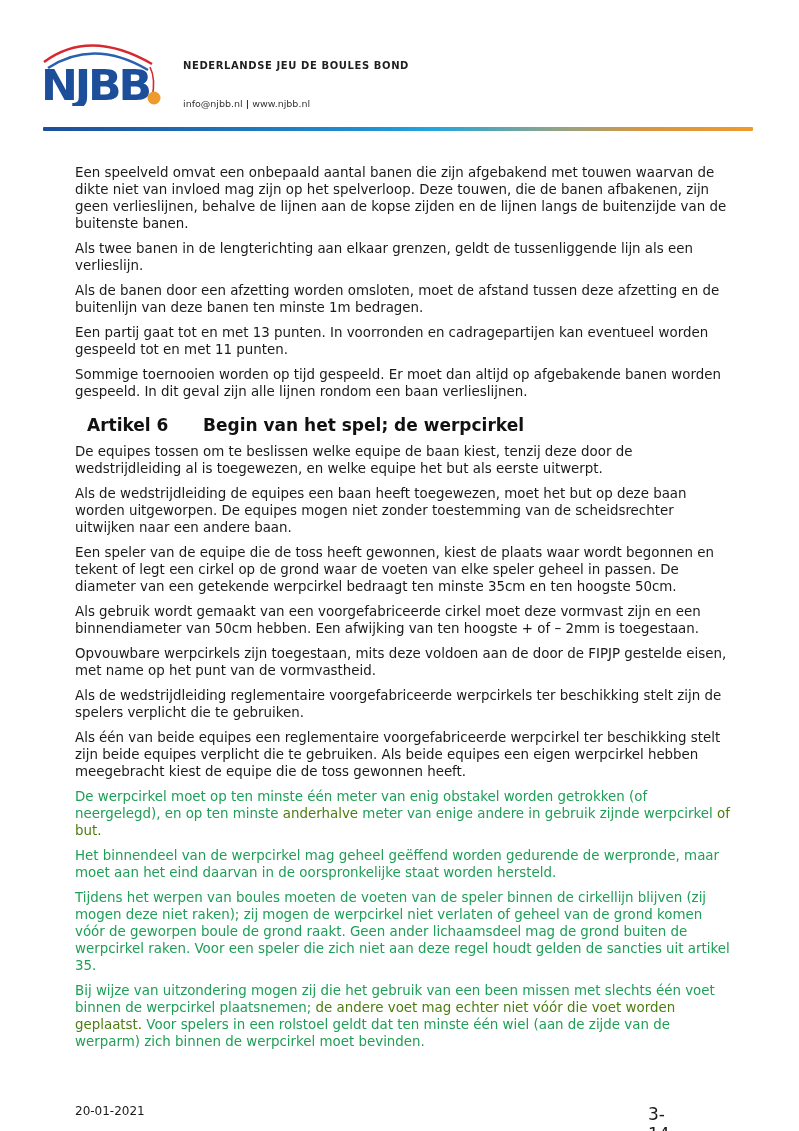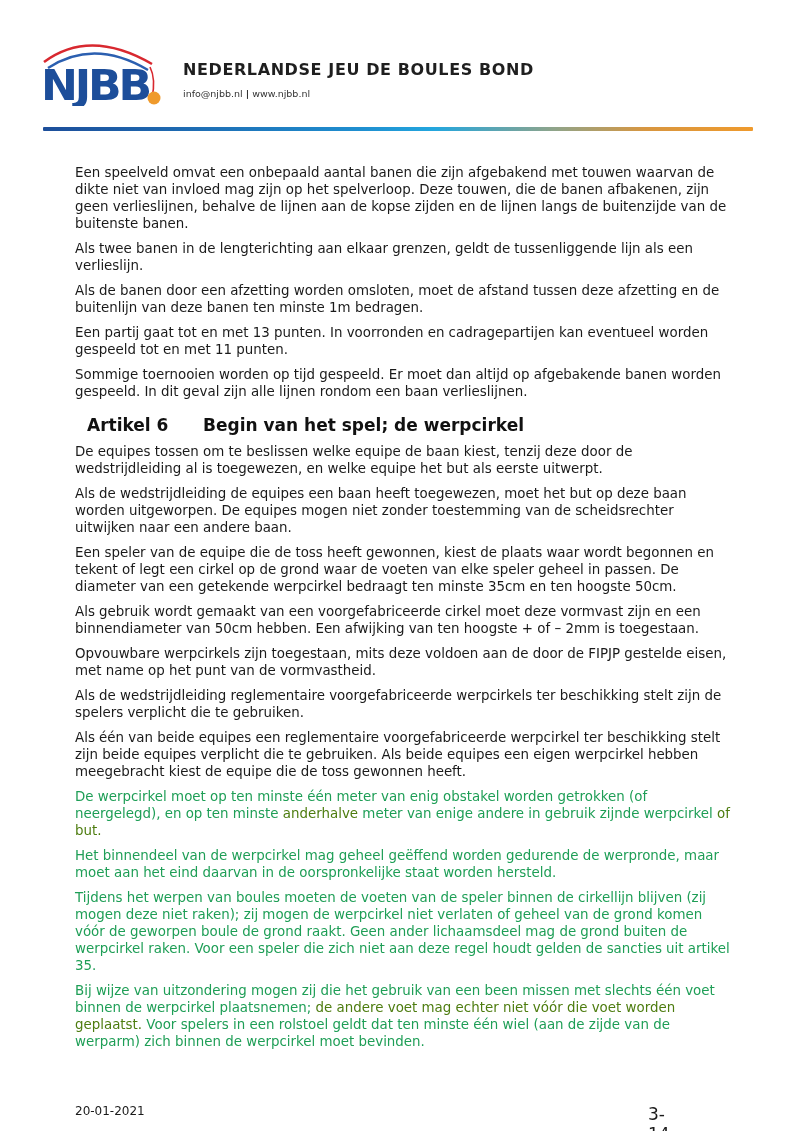--- a/index.html
+++ b/index.html
@@ -1,22 +1,22 @@
 <!DOCTYPE html>
 <html><head>
 <meta charset="utf-8">
 <style>
   html, body { margin: 0; padding: 0; background: #ffffff; }
   body { width: 799px; height: 1131px; position: relative; overflow: hidden; }
   .page { position: absolute; left: 0; top: 0; width: 651px; height: 1131px; background: #fff; }
 
   
   .logo { position: absolute; left: 40px; top: 34px; width: 125px; height: 72px; }
-  .org-name { position: absolute; left: 183px; top: 60px; font-family: "DejaVu Sans", sans-serif; font-weight: bold; font-size: 16px; letter-spacing: 0.6px; color: #1f1f1f; }
-  .contact { position: absolute; left: 183px; top: 88px; font-family: "DejaVu Sans", sans-serif; font-size: 9.5px; color: #333; }
+  .org-name { position: absolute; left: 183px; top: 60px; font-family: "DejaVu Sans", sans-serif; font-weight: bold; font-size: 10px; letter-spacing: 0.6px; color: #1f1f1f; }
+  .contact { position: absolute; left: 183px; top: 98px; font-family: "DejaVu Sans", sans-serif; font-size: 9.5px; color: #333; }
   .contact .sep { font-weight: bold; padding: 0 3px; }
   .rule { position: absolute; left: 43px; top: 127px; width: 710px; height: 4px; border-radius: 1px;
           background: linear-gradient(to right, #1d4e9a 0%, #1f8fd0 45%, #23a6de 55%, #8fa48a 72%, #d89640 85%, #ef9a2c 100%); }
 
   
   .content { position: absolute; left: 75px; top: 164px; width: 660px; font-family: "DejaVu Sans", sans-serif; font-size: 13.4px; line-height: 17px; color: #1a1a1a; }
   .content p { margin: 0 0 8px 0; }
   .content h2 { margin: 14px 0 7px 12px; font-size: 17px; font-weight: bold; line-height: 22px; color: #111; }
   .content h2 .num { display: inline-block; width: 116px; }
   .green { color: #1e9e56; }

